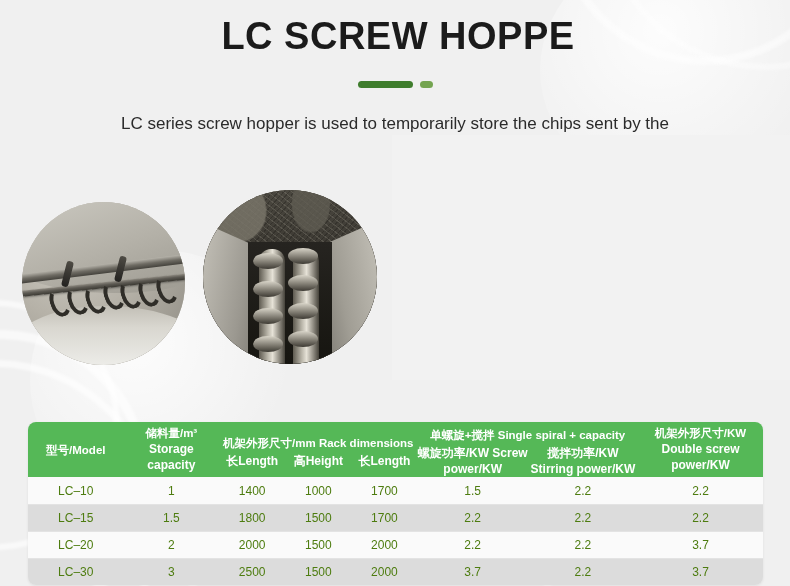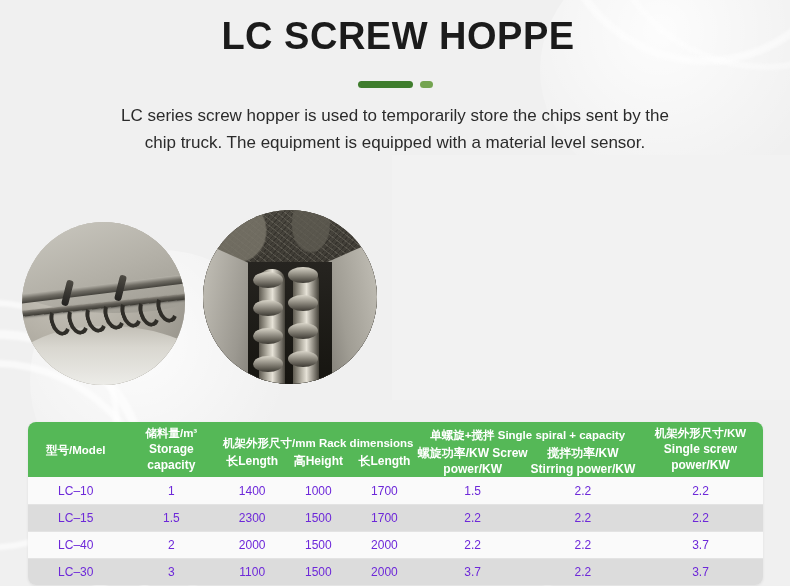--- a/index.html
+++ b/index.html
@@ -69,21 +69,21 @@
     width: 13px; height: 7px;
     border-radius: 4px;
     background: #74a450;
   }
 
   .desc {
     text-align: center;
     font-size: 17px;
     color: #2b2b2b;
     line-height: 1.62;
-    margin-top: 14px;
+    margin-top: 22px;
     padding: 0 58px;
   }
 
   
   .media {
     position: relative;
     height: 240px;
     margin-top: 8px;
   }
 
@@ -210,21 +210,21 @@
     text-align: center;
   }
   .th-main { font-size: 11.5px; line-height: 1.35; }
   .th-sub  { font-size: 12px;  line-height: 1.35; font-weight: bold; }
   .th-group-title { font-size: 11.5px; padding: 6px 0 2px; }
 
   tbody tr { height: 27px; }
   tbody td {
     text-align: center;
     font-size: 12px;
-    color: #6d28d9;
+    color: #4d7c0f;
     border-bottom: 1px solid #e3e3e3;
   }
   tbody tr:nth-child(odd)  { background: #fafafa; }
   tbody tr:nth-child(even) { background: #dcdcdc; }
   tbody tr:last-child td   { border-bottom: none; }
 </style>
 </head>
 <body>
 
 <div class="bg-texture">
@@ -242,21 +242,20 @@
 
   <h1 class="title">LC  SCREW HOPPE</h1>
 
   <div class="divider">
     <span class="bar"></span>
     <span class="dot"></span>
   </div>
 
   <p class="desc">
     <span>LC series screw hopper is used to temporarily store the chips sent by the</span><br>
-    <span>chip truck. The equipment is equipped with a material level sensor.</span>
   </p>
 
   <div class="media">
 
     <div class="circle-photo circle-a">
       <div class="photoA">
         <div class="wall"></div>
         <div class="floor"></div>
         <div class="rail"></div>
         <div class="shaft"></div>
@@ -412,60 +411,60 @@
           </th>
           <th colspan="2" style="width:30%">
             <div class="th-group-title">单螺旋+搅拌 Single spiral + capacity</div>
             <div style="display:flex">
               <div class="th-sub" style="flex:1">螺旋功率/KW Screw power/KW</div>
               <div class="th-sub" style="flex:1">搅拌功率/KW Stirring power/KW</div>
             </div>
           </th>
           <th rowspan="2" style="width:17%">
             <div class="th-main">机架外形尺寸/KW</div>
-            <div class="th-sub">Single screw power/KW</div>
+            <div class="th-sub">Double screw power/KW</div>
           </th>
         </tr>
         <tr style="height:0"></tr>
       </thead>
       <tbody id="tbody">
           <tr>
             <td>LC–10</td>
             <td>1</td>
             <td>1400</td>
             <td>1000</td>
             <td>1700</td>
             <td>1.5</td>
             <td>2.2</td>
             <td>2.2</td>
           </tr>
           <tr>
             <td>LC–15</td>
             <td>1.5</td>
-            <td>2300</td>
+            <td>1800</td>
             <td>1500</td>
             <td>1700</td>
             <td>2.2</td>
             <td>2.2</td>
             <td>2.2</td>
           </tr>
           <tr>
-            <td>LC–40</td>
+            <td>LC–20</td>
             <td>2</td>
             <td>2000</td>
             <td>1500</td>
             <td>2000</td>
             <td>2.2</td>
             <td>2.2</td>
             <td>3.7</td>
           </tr>
           <tr>
             <td>LC–30</td>
             <td>3</td>
-            <td>1100</td>
+            <td>2500</td>
             <td>1500</td>
             <td>2000</td>
             <td>3.7</td>
             <td>2.2</td>
             <td>3.7</td>
           </tr>
         </tbody>
     </table>
   </div>
 </div>

